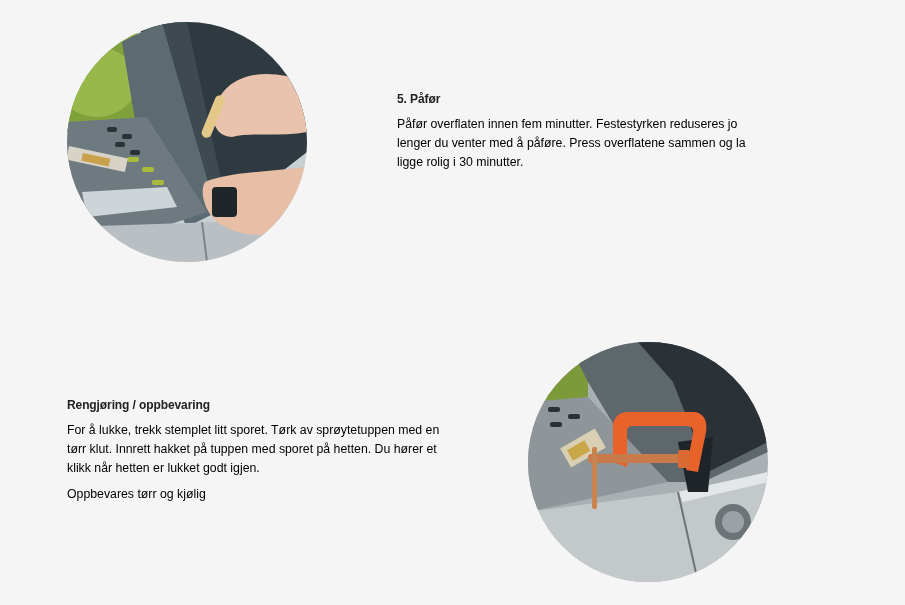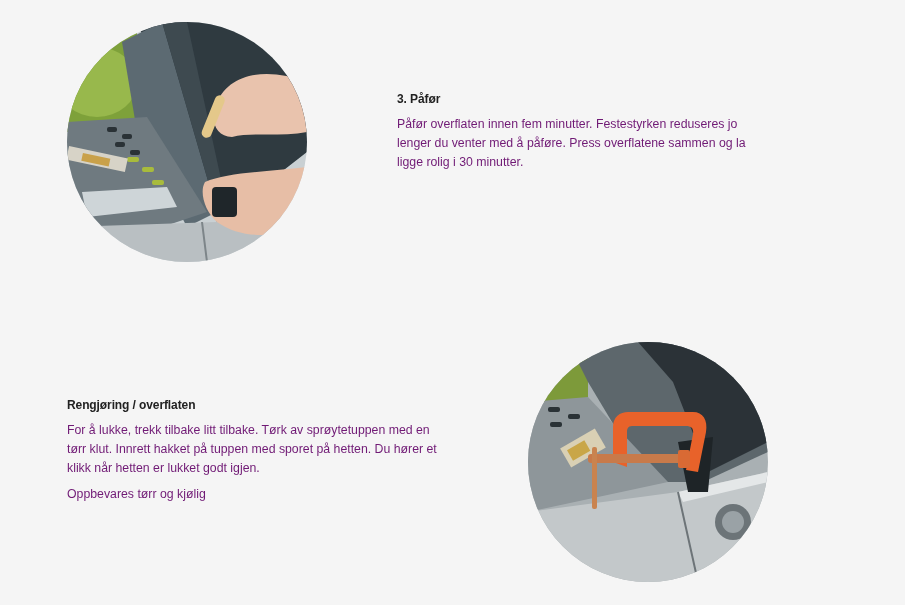--- a/index.html
+++ b/index.html
@@ -33,21 +33,21 @@
     .text-block-2 { left: 67px; top: 396px; width: 380px; }
 
     .heading {
       font-weight: bold;
       font-size: 12px;
       margin: 0 0 6px 0;
       letter-spacing: -0.1px;
     }
     .para {
       margin: 0 0 7px 0;
-      color: #701a75;
+      color: #000000;
     }
   </style>
 </head>
 <body>
 
 <div class="page">
 
   <div class="photo photo-1">
     <svg viewBox="0 0 240 240">
       <rect width="240" height="240" fill="#c9d0d3"></rect>
@@ -83,27 +83,27 @@
       <path d="M148,85 C160,50 200,45 240,60 L240,110 C215,115 185,110 165,115 C150,115 143,100 148,85 Z" fill="#e9c3ad"></path>
       <path d="M138,160 C160,150 200,150 240,145 L240,205 C210,215 175,218 150,200 C138,190 132,170 138,160 Z" fill="#e7bea6"></path>
 
       <rect x="141" y="72" width="10" height="45" rx="5" fill="#e4c88a" transform="rotate(22 146 95)"></rect>
 
       <rect x="145" y="165" width="25" height="30" rx="4" fill="#1f262a"></rect>
     </svg>
   </div>
 
   <div class="text-block text-block-1">
-    <div class="heading">3. Påfør</div>
+    <div class="heading">5. Påfør</div>
     <p class="para">Påfør overflaten innen fem minutter. Festestyrken reduseres jo lenger du venter med å påføre. Press overflatene sammen og la ligge rolig i 30 minutter.</p>
   </div>
 
   <div class="text-block text-block-2">
-    <div class="heading">Rengjøring / overflaten</div>
-    <p class="para">For å lukke, trekk tilbake litt tilbake. Tørk av sprøytetuppen med en tørr klut. Innrett hakket på tuppen med sporet på hetten. Du hører et klikk når hetten er lukket godt igjen.</p>
+    <div class="heading">Rengjøring / oppbevaring</div>
+    <p class="para">For å lukke, trekk stemplet litt sporet. Tørk av sprøytetuppen med en tørr klut. Innrett hakket på tuppen med sporet på hetten. Du hører et klikk når hetten er lukket godt igjen.</p>
     <p class="para">Oppbevares tørr og kjølig</p>
   </div>
 
   <div class="photo photo-2">
     <svg viewBox="0 0 240 240">
       <rect width="240" height="240" fill="#a9b0b3"></rect>
 
       <rect x="0" y="0" width="60" height="60" fill="#7d9a3a"></rect>
 
       <polygon points="40,0 240,0 240,110 175,140 120,140 60,40" fill="#5d676c"></polygon>

